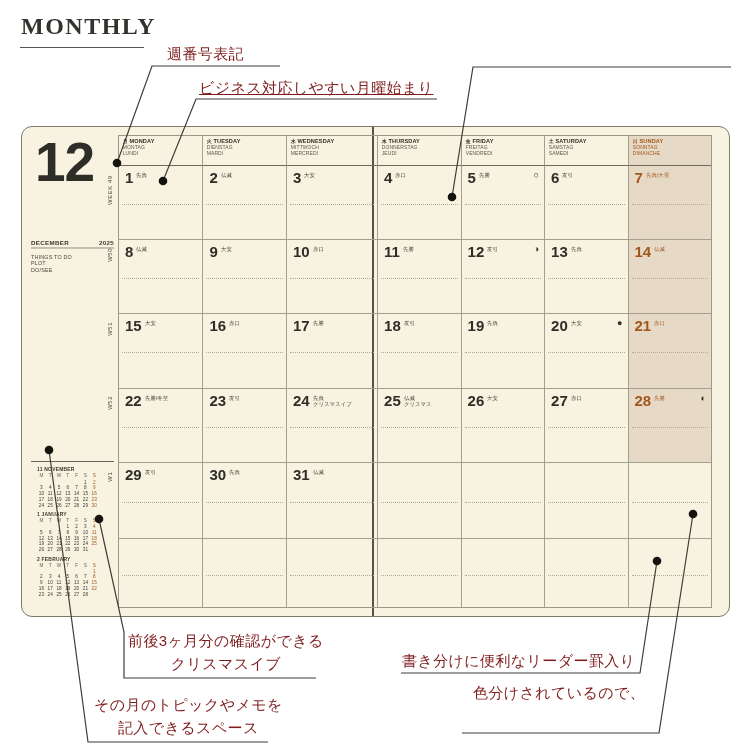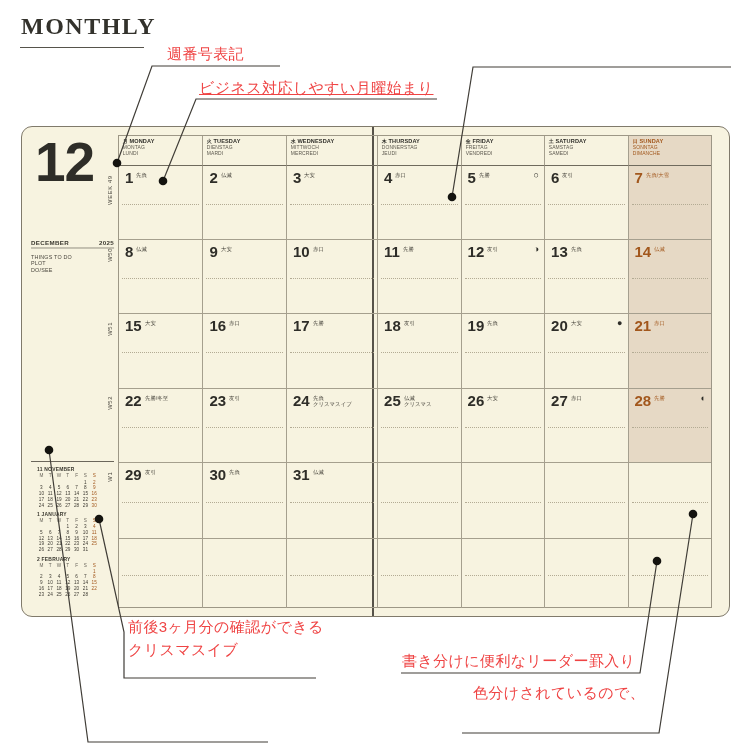--- a/index.html
+++ b/index.html
@@ -6,22 +6,22 @@
   #canvas{position:relative;width:750px;height:750px;background:#ffffff;overflow:hidden;
           font-family:"Liberation Sans","DejaVu Sans",sans-serif;}
 
   
   #monthly-title{position:absolute;left:21px;top:13px;margin:0;
     font-family:"Liberation Serif","DejaVu Serif",serif;font-size:24px;font-weight:600;
     color:#33322c;letter-spacing:1.5px;}
   #title-underline{position:absolute;left:20px;top:47px;width:124px;height:1px;background:#56534b;}
 
   
-  .annot{position:absolute;font-size:15px;font-weight:500;color:#ef4444;
-         letter-spacing:0.4px;line-height:23px;white-space:nowrap;z-index:6;}
+  .annot{position:absolute;font-size:15px;font-weight:500;color:#7f1d1d;
+         letter-spacing:0.4px;line-height:23px;white-space:nowrap;z-index:6;text-align:center;}
 
   
   #planner{position:absolute;left:21px;top:126px;width:709px;height:491px;box-sizing:border-box;
     background:var(--cream);border:1.5px solid #807a6b;border-radius:11px;}
   #fold-line{position:absolute;left:350px;top:0;bottom:0;width:2px;background:var(--fold);}
 
   
   #month-number{position:absolute;left:13px;top:8px;font-size:55px;font-weight:bold;
     color:var(--ink);letter-spacing:-1px;line-height:1;}
   #month-row{position:absolute;left:9px;top:112px;width:134px;display:flex;justify-content:space-between;
@@ -82,23 +82,27 @@
 </head>
 <body>
 
 <div id="canvas">
 
   <h1 id="monthly-title">MONTHLY</h1>
   <div id="title-underline"></div>
 
   <div class="annot" style="left:167px;top:42px;">週番号表記</div>
   <div class="annot" style="left:199px;top:76px;text-decoration:underline;">ビジネス対応しやすい月曜始まり</div>
-  <div class="annot" style="left:128px;top:615px;">
+  <div class="annot" style="left:128px;top:629px;">
     <div>前後3ヶ月分の確認ができる</div>
     <div>クリスマスイブ</div>
+  </div>
+  <div class="annot" style="left:94px;top:693px;">
+    <div>その月のトピックやメモを</div>
+    <div>記入できるスペース</div>
   </div>
   <div class="annot" style="left:402px;top:649px;">書き分けに便利なリーダー罫入り</div>
   <div class="annot" style="left:473px;top:681px;">
     <div>色分けされているので、</div>
   </div>
 
   <div id="planner">
     <div id="fold-line"></div>
 
     <div id="month-number">12</div>

